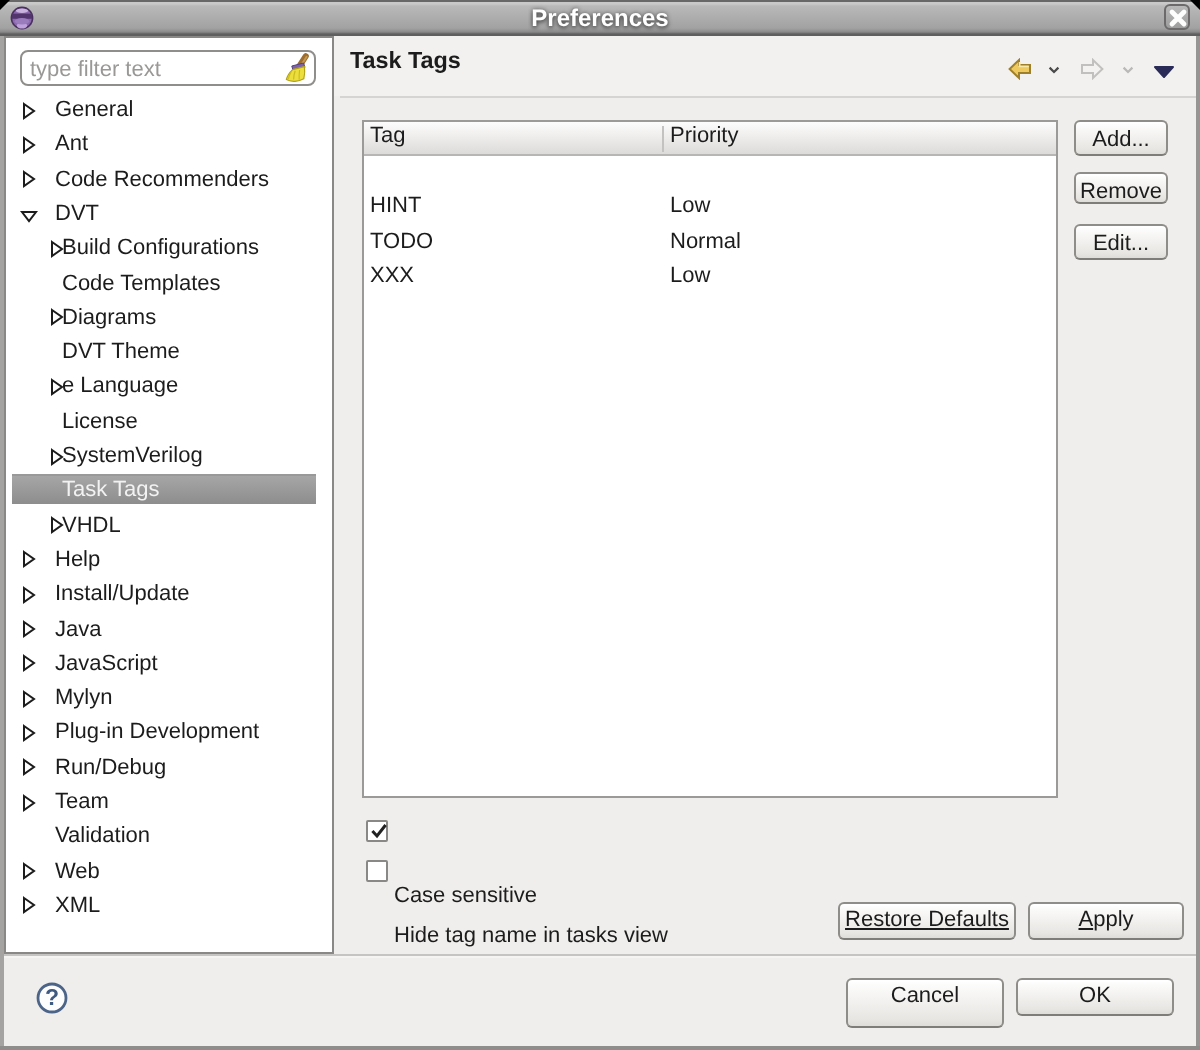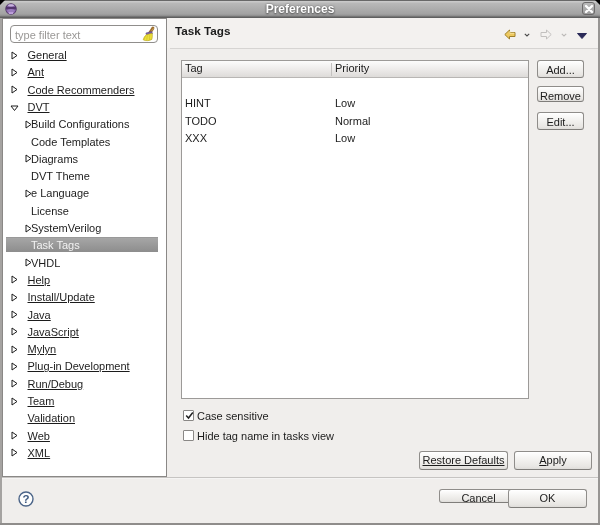--- a/index.html
+++ b/index.html
@@ -13,21 +13,21 @@
 #closebtn { position:absolute; left:582px; top:2px; width:13px; height:13px; border:1px solid #6c6a6a; border-radius:3px; background:linear-gradient(#b9b9b9,#9d9d9d); }
 
 #frame-l { position:absolute; left:0; top:18px; width:2px; height:507px; background:#a5a3a1; }
 #frame-r { position:absolute; left:598px; top:18px; width:2px; height:507px; background:#979593; }
 #frame-b { position:absolute; left:0; top:523px; width:600px; height:2px; background:#8f8d8b; }
 
 #treepanel { position:absolute; left:2px; top:18px; width:165px; height:459px; background:#ffffff; border:1px solid #8a8886; }
 #filterbox { position:absolute; left:10px; top:25px; width:148px; height:18px; background:#fff; border:1px solid #908e8c; border-radius:4px; }
 #filtertext { position:absolute; left:15px; top:29px; color:#9a9896; font-size:11px; }
 .trow { position:absolute; left:3px; width:162px; height:16px; line-height:16px; white-space:nowrap; }
-.tl1 { padding-left:24.5px;text-decoration:underline; }
+.tl1 { padding-left:24.5px; }
 .tl2 { padding-left:28px; }
 .arr { position:absolute; top:3.5px; }
 .a1 { left:11px; }
 .a2 { left:25px; }
 .arrd { position:absolute; top:5px; }
 .d1 { left:10px; }
 #treesel { position:absolute; left:6px; top:236.5px; width:151.5px; height:15.5px; background:linear-gradient(#a6a6a6,#8d8d8d); border-top:1px solid #999999; }
 #tasktags-label { color:#f2f2f2; }
 
 #rheader { position:absolute; left:175px; top:24px; font-weight:bold; font-size:11.7px; }
@@ -45,27 +45,27 @@
 #rowsel { background:linear-gradient(#b0b0b0,#8f8f8f); color:#fafafa; }
 
 .btn { position:absolute; border:1px solid #8f8d8a; border-bottom-color:#7f7d7a; border-radius:3px;
   background:linear-gradient(#ffffff,#f4f3f1 40%, #e8e6e3 85%, #dfddda); box-shadow:inset 0 1px 0 #ffffff;
   font-size:11px; color:#1c1c1c; text-align:center; }
 #b-add { left:537px; top:60px; width:47px; height:18px; line-height:18px; }
 #b-remove { left:537px; top:86px; width:47px; height:16px; line-height:18px; }
 #b-edit { left:537px; top:112px; width:47px; height:18px; line-height:18px;text-align:center; }
 #b-restore { left:419px; top:451px; width:89px; height:19px; line-height:17px;text-decoration:underline; }
 #b-apply { left:514px; top:451px; width:78px; height:19px; line-height:17px; }
-#b-cancel { left:439px; top:489px; width:79px; height:14px; line-height:17px; }
+#b-cancel { left:423px; top:489px; width:79px; height:25px; line-height:17px; }
 #b-ok { left:508px; top:489px; width:79px; height:19px; line-height:17px; }
 
 .cb { position:absolute; width:11px; height:11px; background:#fff; border:1px solid #8a8886; border-radius:1px; }
 #cb1 { left:183px; top:410px; }
 #cb2 { left:183px; top:430px; }
-.cblabel { position:absolute; left:197px; height:12px; line-height:12px; }
+.cblabel { position:absolute; left:197px; height:12px; line-height:12px;margin-top:32px; }
 
 #botsep1 { position:absolute; left:2px; top:477px; width:596px; height:1px; background:#c6c4c2; }
 #botsep2 { position:absolute; left:2px; top:478px; width:596px; height:1px; background:#f5f4f3; }
 u { text-decoration:underline; }
 </style></head>
 <body>
 <div id="titlebar"></div>
 <div id="title">Preferences</div>
 <svg class="abs" style="left:5px;top:3px" width="12" height="12" viewBox="0 0 12 12">
   <circle cx="6" cy="6" r="5.7" fill="#49305e"></circle>

